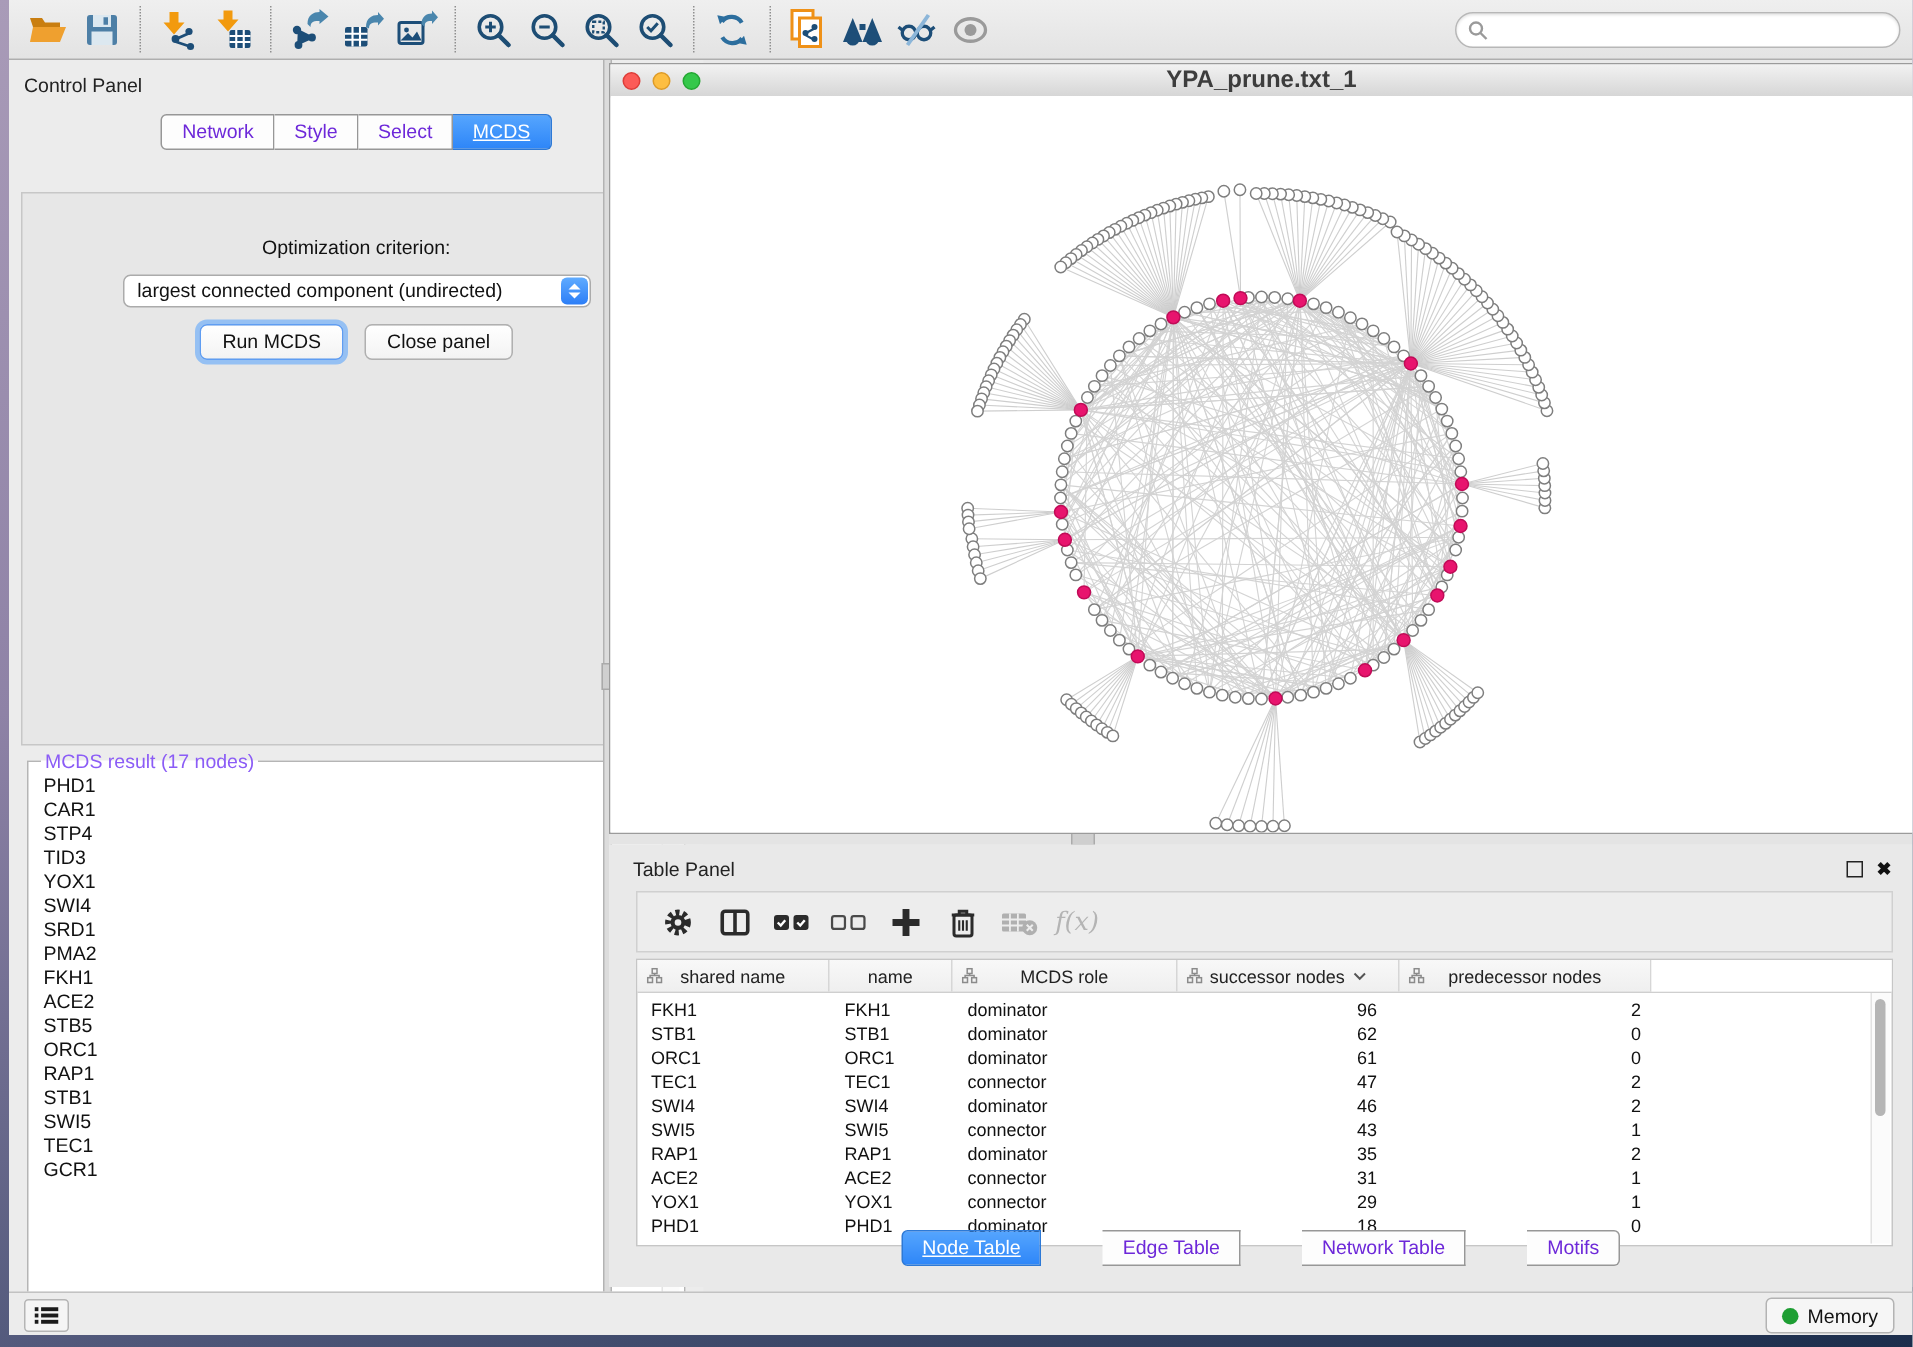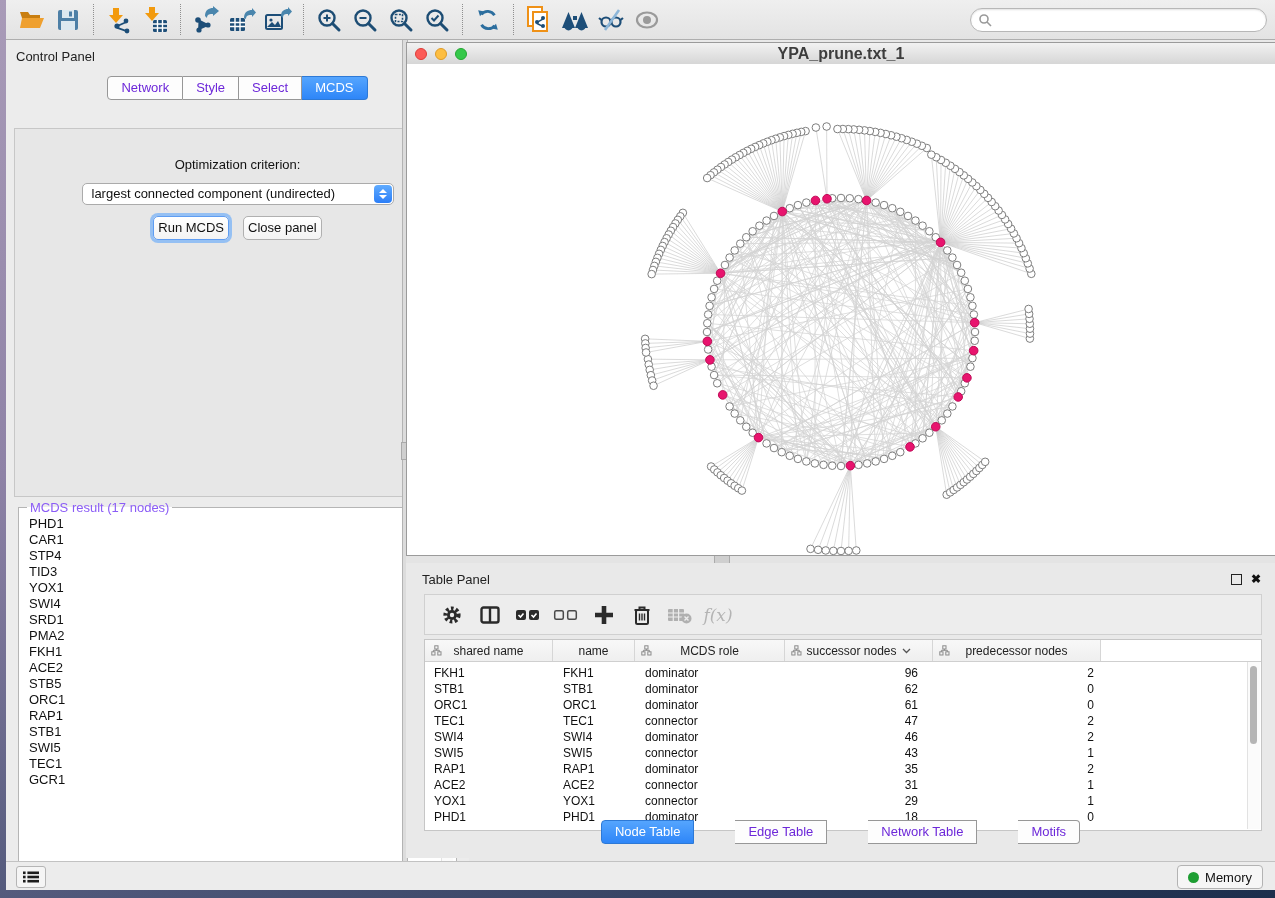--- a/index.html
+++ b/index.html
@@ -22,34 +22,34 @@
   #control-panel{position:absolute;left:0;top:40px;width:463px;bottom:28px;background:#ececec;}
   .cp-header{height:24px;display:flex;align-items:center;padding:4px 10px 0 10px;font-size:13px;color:#222;}
   .win-ctrls{margin-left:auto;display:flex;gap:9px;align-items:center;}
   .float-glyph{width:9px;height:9px;border:1.5px solid #222;display:inline-block;}
   .close-glyph{font-size:12px;font-weight:bold;color:#111;line-height:9px;}
   .seg-tabs{display:flex;justify-content:center;position:relative;z-index:3;margin-top:8px;}
   .seg-tab{font-size:13px;color:#6d28d9;background:#fdfdfd;border:1px solid #979797;border-left-width:0;
     padding:3px 13px 4px;white-space:nowrap;}
   .seg-tab:first-child{border-left-width:1px;border-radius:4px 0 0 4px;}
   .seg-tab:last-child{border-radius:0 4px 4px 0;}
-  .seg-tab.active{background:linear-gradient(#55a5fe,#2e86f8);border-color:#2d79d6;color:#fff;}
+  .seg-tab.active{background:linear-gradient(#55a5fe,#2e86f8);border-color:#2d79d6;color:#fff;text-decoration:underline;}
   .cp-inner{position:absolute;left:8px;right:8px;top:88px;height:367px;background:#e7e7e7;
     border:1px solid #c7c7c7;border-radius:0;}
   .opt-label{text-align:center;font-size:13px;color:#111;margin-top:28px;}
   .dropdown{position:relative;width:312px;height:22px;margin:11px auto 0;background:#fff;
     border:1px solid #ababab;border-radius:5px;box-sizing:border-box;}
   .dropdown .dval{font-size:13px;color:#111;line-height:20px;padding-left:9px;}
   .dd-stepper{position:absolute;right:1px;top:1px;width:18px;height:18px;border-radius:4px;
     background:linear-gradient(#5fabff,#2c7ef7);display:flex;flex-direction:column;align-items:center;justify-content:center;gap:2px;}
   .tri-up{width:0;height:0;border-left:4px solid transparent;border-right:4px solid transparent;border-bottom:4px solid #fff;}
   .tri-down{width:0;height:0;border-left:4px solid transparent;border-right:4px solid transparent;border-top:4px solid #fff;}
   .btn-row{display:flex;justify-content:center;gap:14px;margin-top:11px;}
   .mac-btn{font-size:13px;color:#111;background:linear-gradient(#ffffff,#f3f3f3);border:1px solid #b0b0b0;
-    border-radius:5px;padding:3px 4px 4px;}
+    border-radius:5px;padding:3px 14px 4px;}
   .mac-btn.focused{box-shadow:0 0 0 3px rgba(82,160,253,.55);border-color:#5f9df2;}
   #mcds-result{position:absolute;left:12px;right:12px;top:460px;height:372px;margin:0;
     background:#fff;border:1px solid #b5b5b5;padding:0;}
   #mcds-result legend{font-size:13px;color:#8b5cf6;margin-left:8px;padding:0 3px;}
   #mcds-list{list-style:none;margin:1px 0 0;padding:0 0 0 10px;}
   #mcds-list li{font-size:13px;color:#111;line-height:16px;}
   .list-scroll{position:absolute;top:2px;bottom:3px;right:3px;width:11px;background:#fbfbfb;border-left:1px solid #e3e3e3;}
 
   
   #vsplit{position:absolute;left:396px;top:40px;width:4px;bottom:28px;background:#dcdcdc;border-left:1px solid #b3b3b3;border-right:1px solid #b3b3b3;}

